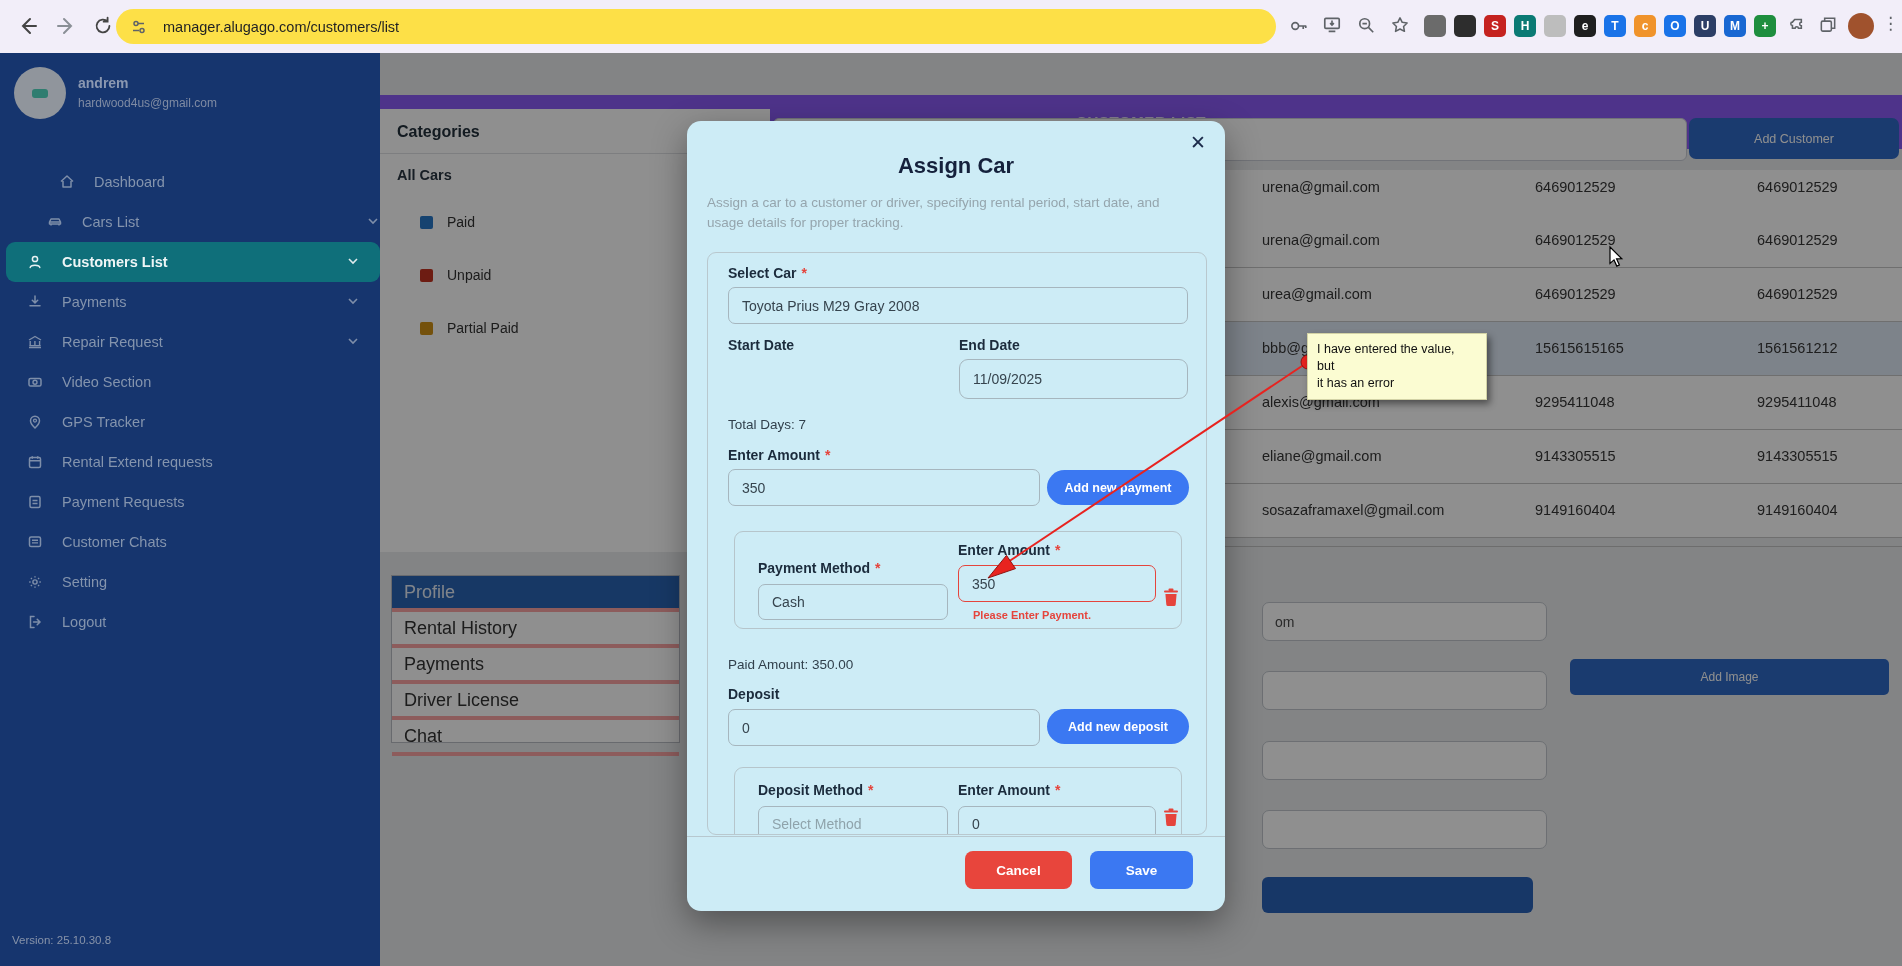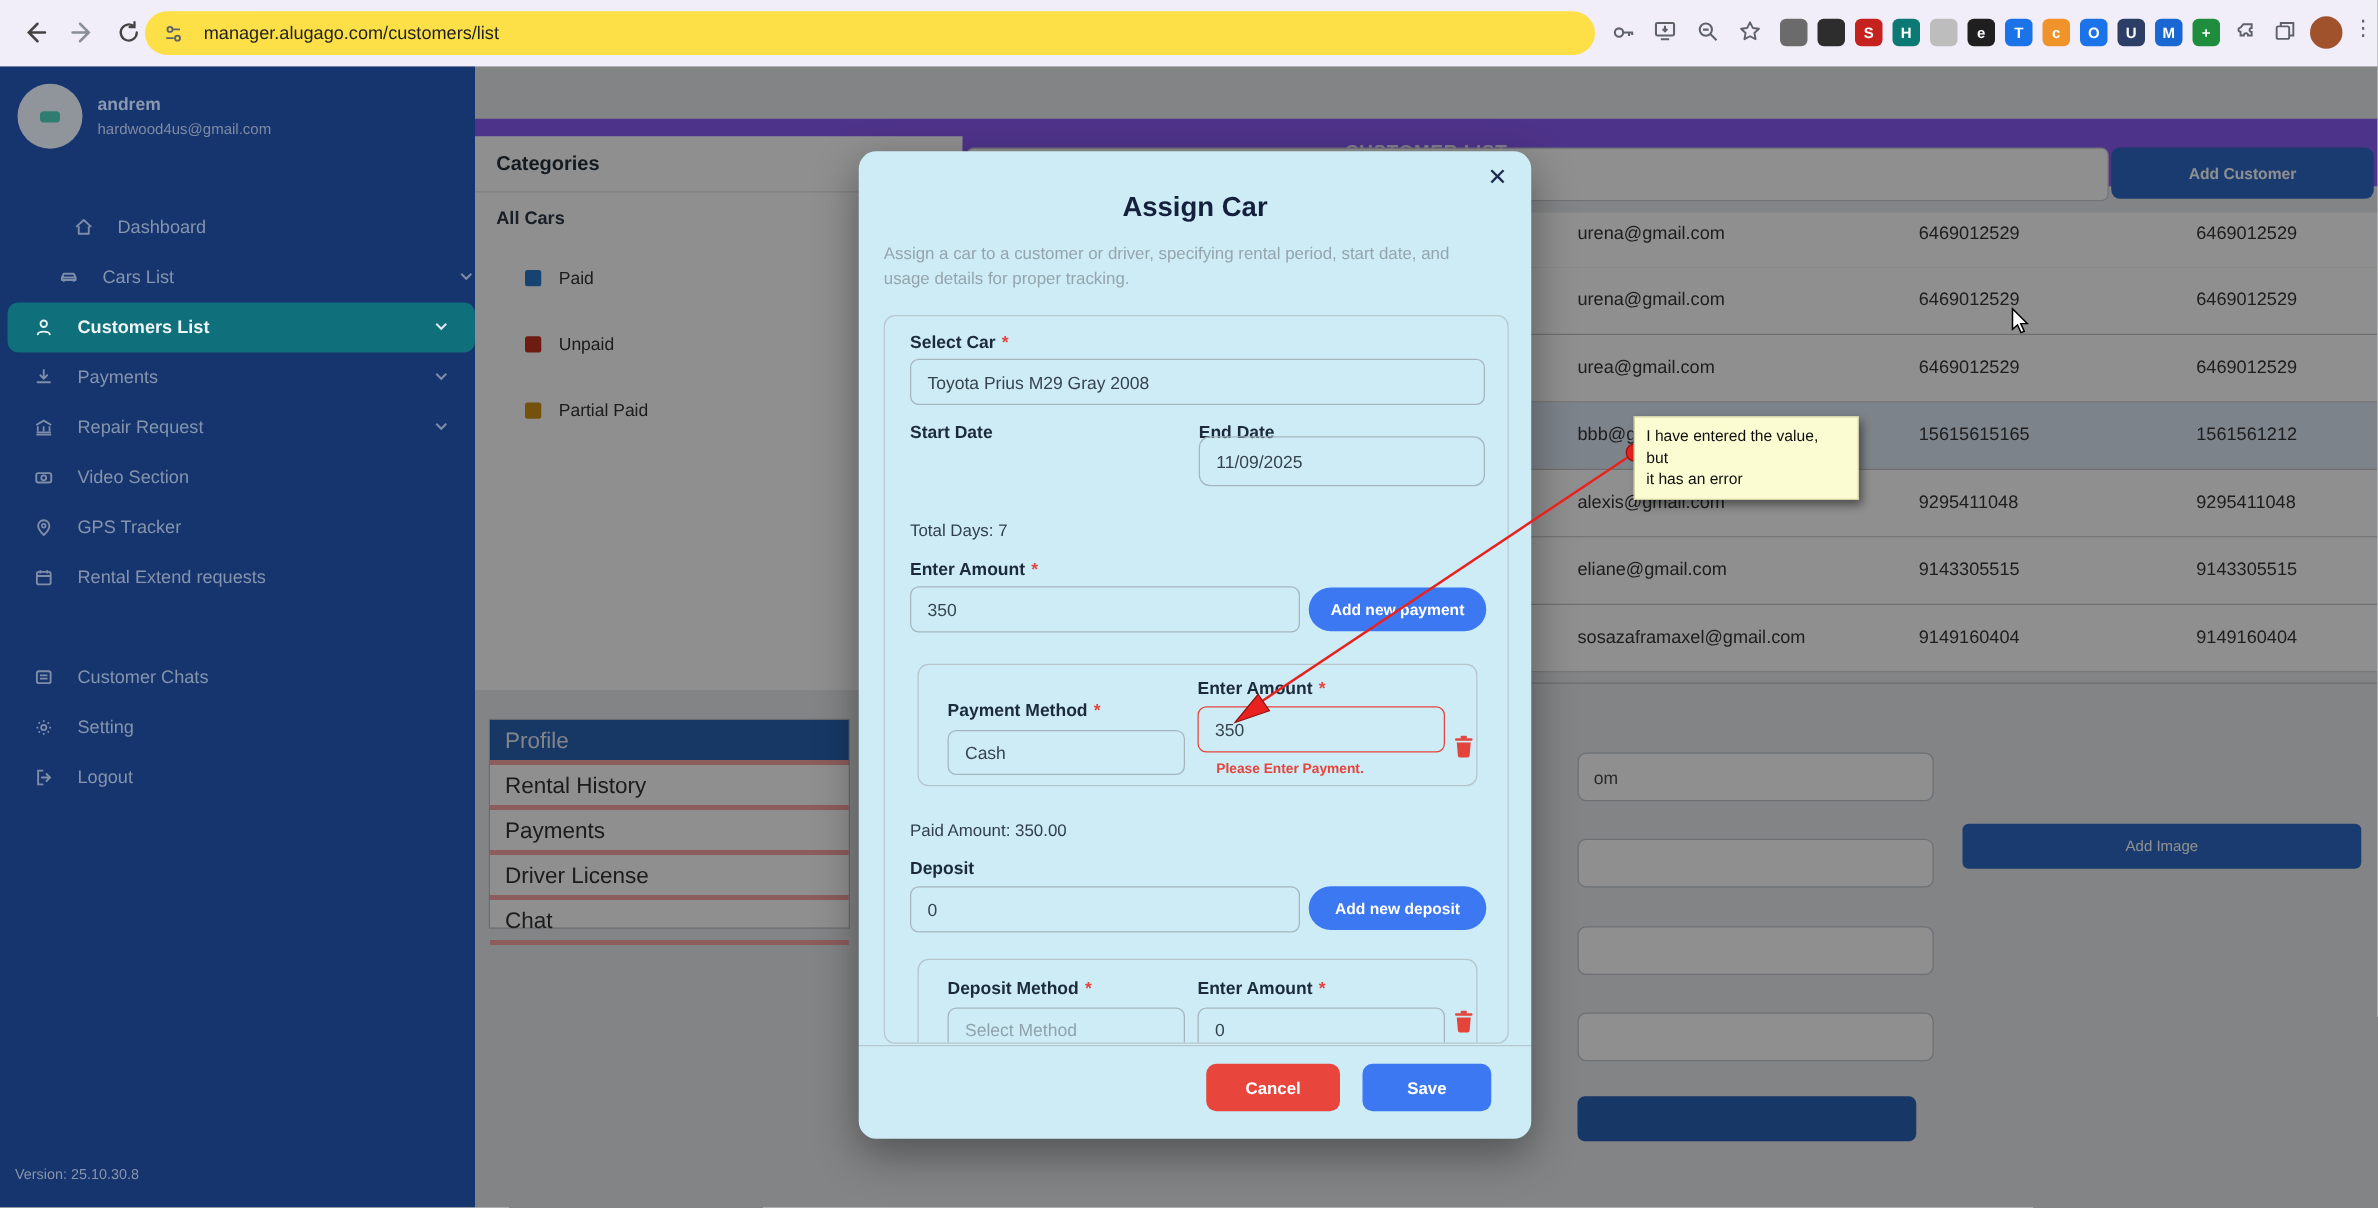--- a/index.html
+++ b/index.html
@@ -31,21 +31,21 @@
   #sb-version{position:absolute;left:12px;top:881px;font-size:11.5px;color:#8793a9;}
 
   
   #main{position:absolute;left:380px;top:53px;width:1522px;height:913px;background:#e9ebee;z-index:1;}
   #appbar{position:absolute;left:0;top:0;width:1522px;height:54px;background:#8b5cf6;margin-top:42px;}
   #appbar .t{width:100%;text-align:center;line-height:54px;font-size:15px;font-weight:bold;
              letter-spacing:.6px;color:rgba(255,255,255,.82);}
   #searchbox{position:absolute;left:393px;top:65px;width:912px;height:41px;background:#fff;
              border:1px solid #c9ced6;border-radius:6px;}
   #addcust{position:absolute;left:1309px;top:65px;width:210px;height:41px;background:#2f6ac6;border-radius:7px;
-           color:#fff;font-size:12.5px;font-weight:bold;display:flex;align-items:center;justify-content:center;}
+           color:#fff;font-size:12.5px;font-weight:normal;display:flex;align-items:center;justify-content:center;}
 
   #catpanel{position:absolute;left:0;top:56px;width:390px;height:443px;background:#ffffff;}
   #catpanel .title{position:absolute;left:17px;top:14px;font-size:16px;font-weight:bold;color:#23303c;}
   #catpanel .hr{position:absolute;left:0;top:44px;width:390px;height:1px;background:#dfe1e4;}
   #catpanel .allcars{position:absolute;left:17px;top:58px;font-size:14.5px;font-weight:bold;color:#2a3642;}
   .leg{position:absolute;left:40px;display:flex;align-items:center;font-size:14px;color:#333;}
   .leg .sq{width:13px;height:13px;border-radius:2px;margin-right:14px;}
 
   #custtable{position:absolute;left:393px;top:117px;width:1129px;height:368px;overflow:hidden;}
   .trow{position:absolute;left:0;width:1129px;height:53px;background:#fff;border-bottom:1px solid #c6c6c6;
@@ -265,20 +265,29 @@
   </div>
   <div class="sb-item" style="top:389px;">
     <span class="ic">
         <svg width="18" height="18" viewBox="0 0 18 18">
           <rect x="3.5" y="4.5" width="11" height="10" rx="1.5" stroke="#7e8ea9" fill="none" stroke-width="1.5"></rect>
           <path d="M3.5 7.8h11M6.3 3.2v2.6M11.7 3.2v2.6" stroke="#7e8ea9" fill="none" stroke-width="1.5"></path>
         </svg>
       </span>
     <span>Rental Extend requests</span>
   </div>
+  <div class="sb-item" style="top:429px;">
+    <span class="ic">
+        <svg width="18" height="18" viewBox="0 0 18 18">
+          <rect x="4" y="3.5" width="10" height="11" rx="1.5" stroke="#7e8ea9" fill="none" stroke-width="1.5"></rect>
+          <path d="M6.5 7.5h5M6.5 10.5h5" stroke="#7e8ea9" fill="none" stroke-width="1.4"></path>
+        </svg>
+      </span>
+    <span>Payment Requests</span>
+  </div>
   <div class="sb-item" style="top:469px;">
     <span class="ic">
         <svg width="18" height="18" viewBox="0 0 18 18">
           <rect x="3.5" y="4" width="11" height="9.5" rx="1.6" stroke="#7e8ea9" fill="none" stroke-width="1.5"></rect>
           <path d="M6 7.3h6M6 9.9h6" stroke="#7e8ea9" fill="none" stroke-width="1.4"></path>
         </svg>
       </span>
     <span>Customer Chats</span>
   </div>
   <div class="sb-item" style="top:509px;">
@@ -390,21 +399,21 @@
   <div id="modal-sub">Assign a car to a customer or driver, specifying rental period, start date, and usage details for proper tracking.</div>
 
   <div id="mform">
     <div class="lbl" style="left:20px;top:12px;">
       <span>Select Car</span><span class="req">*</span>
     </div>
     <div class="min" style="left:20px;top:34px;width:445px;height:35px;">Toyota Prius M29 Gray 2008</div>
 
     <div class="lbl" style="left:20px;top:84px;">Start Date</div>
     <div class="lbl" style="left:251px;top:84px;">End Date</div>
-    <div class="min" style="left:251px;top:96px;width:214px;height:38px;border-radius:9px;">11/09/2025</div>
+    <div class="min" style="left:251px;top:106px;width:214px;height:38px;border-radius:9px;">11/09/2025</div>
 
     <div class="plain" style="left:20px;top:164px;">Total Days: 7</div>
 
     <div class="lbl" style="left:20px;top:194px;">
       <span>Enter Amount</span><span class="req">*</span>
     </div>
     <div class="min" style="left:20px;top:216px;width:297px;height:35px;">350</div>
     <div class="btn-pill" style="left:339px;top:217px;width:142px;height:35px;">Add new payment</div>
 
     <div class="subbox" style="left:26px;top:278px;width:446px;height:96px;">

